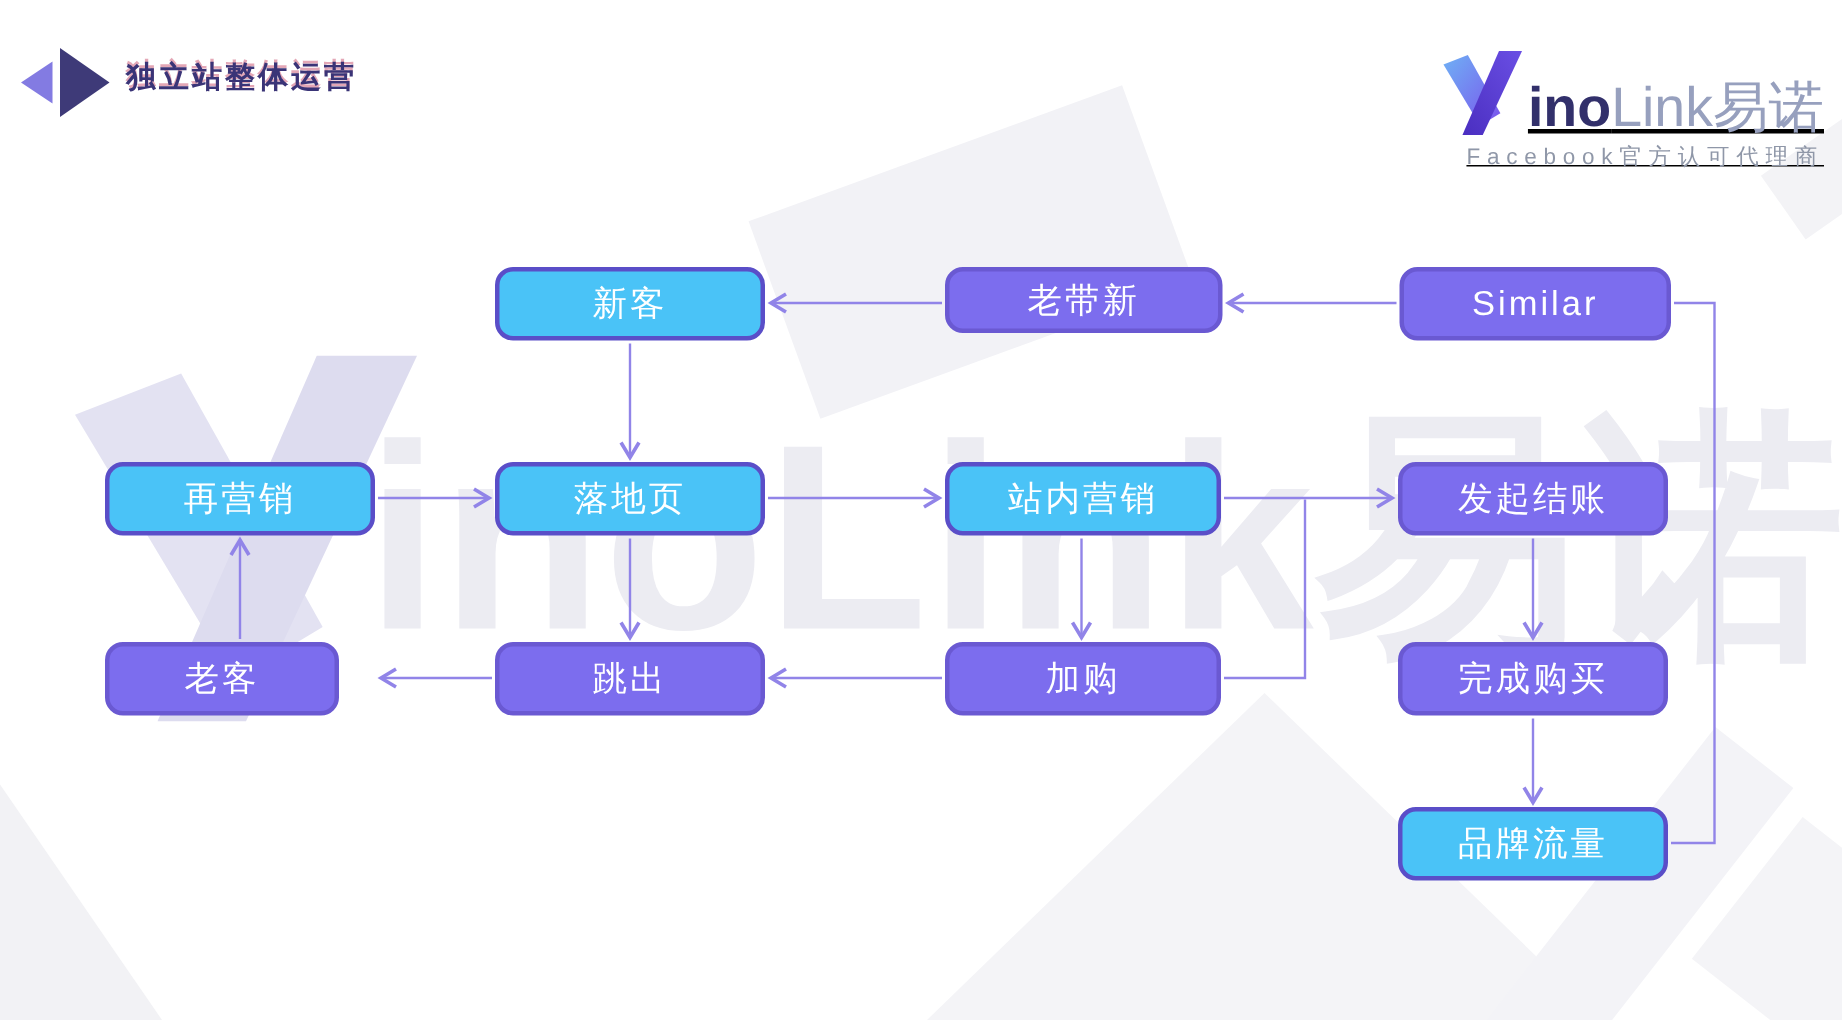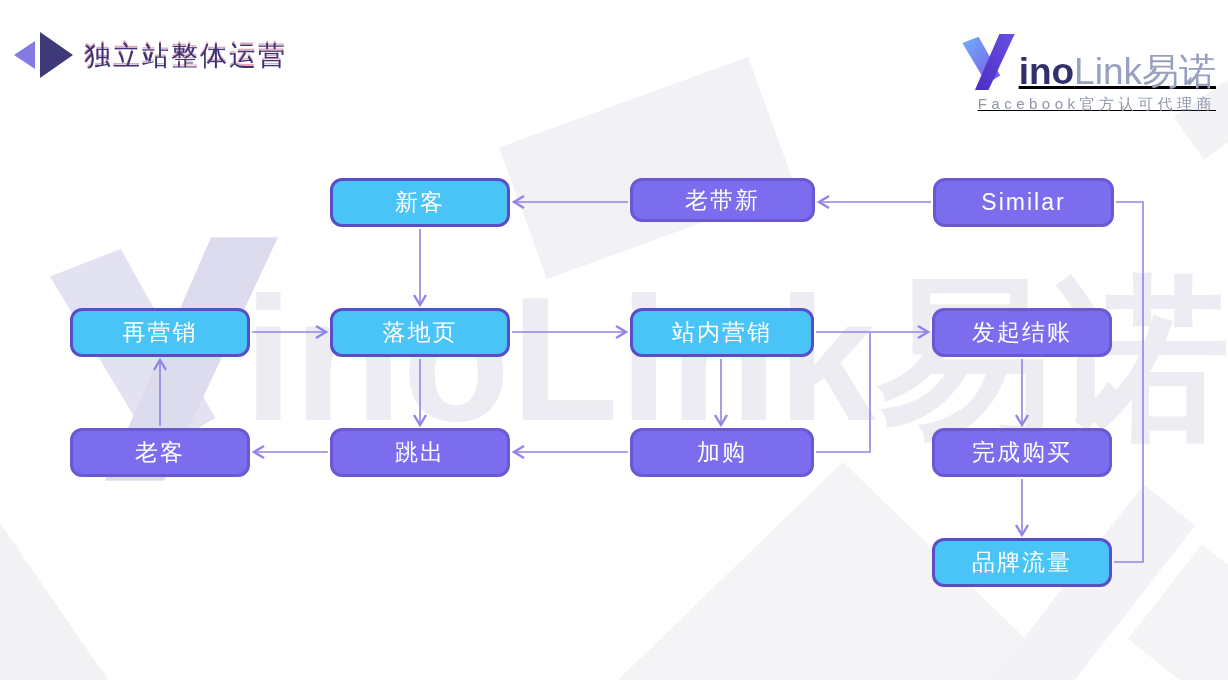--- a/index.html
+++ b/index.html
@@ -25,21 +25,21 @@
     letter-spacing:1px;margin-left:-34px;white-space:nowrap;
   }
 
   
   .header{position:absolute;left:0;top:0;width:100%;height:120px;z-index:3;}
   .tri-left{position:absolute;left:14px;top:41px;width:0;height:0;
     border-top:14px solid transparent;border-bottom:14px solid transparent;border-right:21px solid #837BE2;}
   .tri-right{position:absolute;left:40px;top:32px;width:0;height:0;
     border-top:23px solid transparent;border-bottom:23px solid transparent;border-left:33px solid #3E3A78;}
   .page-title{
-    position:absolute;left:84px;top:38px;font-size:27px;font-weight:normal;
+    position:absolute;left:84px;top:38px;font-size:20px;font-weight:bold;
     color:var(--title);letter-spacing:2px;
     text-shadow:0 -2px 0 rgba(194,59,94,0.45);
   }
   
   .logo{position:absolute;right:12px;top:34px;width:272px;z-index:3;text-decoration:underline;}
   .logo-row{display:flex;align-items:flex-end;justify-content:flex-end;}
   .logo-mark{width:57px;height:56px;margin-right:2px;}
   .logo-bold{font-size:37px;font-weight:bold;color:var(--logo-dark);line-height:1;letter-spacing:0px;}
   .logo-light{font-size:37px;font-weight:500;color:var(--logo-light);line-height:1;}
   .logo-sub{margin-top:5px;text-align:right;font-size:15px;color:var(--subtitle);letter-spacing:4.5px;white-space:nowrap;}
@@ -99,21 +99,21 @@
   </svg>
 
 <div id="nodes">
     <div class="node blue" style="left: 330px; top: 178px; width: 180px; height: 49px;">新客</div>
     <div class="node purple" style="left: 630px; top: 178px; width: 185px; height: 44px;">老带新</div>
     <div class="node purple" style="left: 933px; top: 178px; width: 181px; height: 49px;">Similar</div>
     <div class="node blue" style="left: 70px; top: 308px; width: 180px; height: 49px;">再营销</div>
     <div class="node blue" style="left: 330px; top: 308px; width: 180px; height: 49px;">落地页</div>
     <div class="node blue" style="left: 630px; top: 308px; width: 184px; height: 49px; font-family: Liberation Serif, serif;">站内营销</div>
     <div class="node purple" style="left: 932px; top: 308px; width: 180px; height: 49px;">发起结账</div>
-    <div class="node purple" style="left: 70px; top: 428px; width: 180px; height: 49px;">老客</div>
+    <div class="node purple" style="left: 70px; top: 428px; width: 156px; height: 49px;">老客</div>
     <div class="node purple" style="left: 330px; top: 428px; width: 180px; height: 49px;">跳出</div>
     <div class="node purple" style="left: 630px; top: 428px; width: 184px; height: 49px;">加购</div>
     <div class="node blue" style="left: 932px; top: 538px; width: 180px; height: 49px;">品牌流量</div>
     <div class="node purple" style="left: 932px; top: 428px; width: 180px; height: 49px;">完成购买</div>
   </div>
 
 <div class="header">
   <div class="tri-left"></div>
   <div class="tri-right"></div>
   <div class="page-title">独立站整体运营</div>

